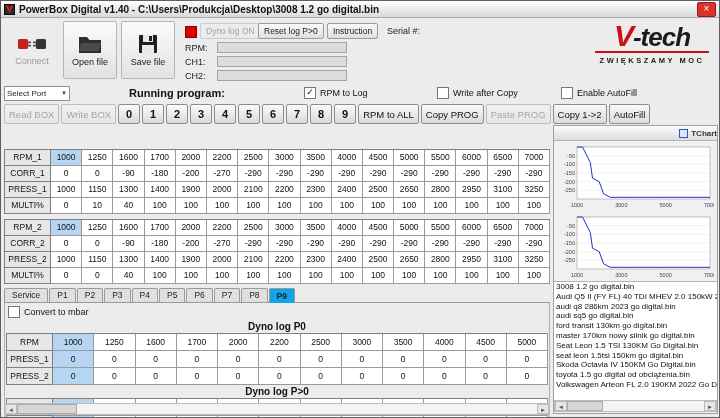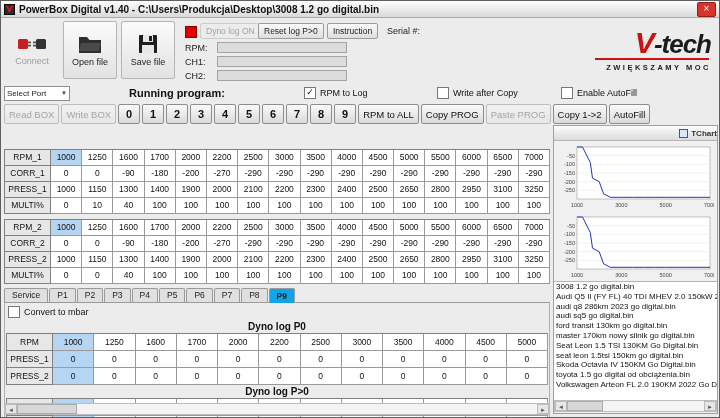--- a/index.html
+++ b/index.html
@@ -17,21 +17,21 @@
   .tool-btn.flat .lbl{color:#9b9b9b;}
   #connect-btn{left:4px;}  #open-btn{left:62px;}  #save-btn{left:120px;}
   .red-ind{position:absolute;left:184px;top:8px;width:10px;height:10px;background:#e00000;border:1px solid #8d0000;}
   .mini-btn{position:absolute;top:5px;height:16px;font-size:8.5px;background:linear-gradient(#fafafa,#dedede);border:1px solid #9b9b9b;border-radius:2px;padding:0 5px;line-height:14px;color:#222;box-sizing:border-box;}
   .mini-btn.off{background:transparent;border-color:#cccccc;color:#a2a2a2;}
   #dyno-on-btn{left:199px;}  #reset-log-btn{left:257px;}  #instruction-btn{left:326px;}
   .serial-lbl{position:absolute;left:386px;top:8px;font-size:9px;color:#222;}
   .meter-lbl{position:absolute;left:184px;font-size:9px;color:#222;}
   .pbar{position:absolute;left:216px;width:130px;height:11px;background:#dcdcdc;border:1px solid #a3a3a3;box-sizing:border-box;}
   
-  .logo{position:absolute;top:12px;right:8px;width:118px;text-align:right;}
+  .logo{position:absolute;top:5px;right:8px;width:118px;text-align:center;}
   .logo-brand{font-size:26px;line-height:26px;font-style:italic;font-weight:bold;color:#1b1b1b;letter-spacing:-1px;}
   .logo-brand::first-letter{color:#cc1111;font-size:30px;}
   .logo-line{height:2px;background:#cc1111;margin:1px 2px 3px 2px;}
   .logo-tag{font-size:7.5px;font-weight:bold;letter-spacing:2.5px;color:#222;white-space:nowrap;}
   
   .row2{position:absolute;top:83px;left:0;right:0;height:19px;}
   .combo{position:absolute;left:3px;top:2px;width:66px;height:15px;background:#fff;border:1px solid #8f8f8f;font-size:8px;line-height:13px;padding:0 2px;color:#222;box-sizing:border-box;display:flex;justify-content:space-between;align-items:center;}
   .combo .arr{font-size:6px;color:#444;}
   .running-lbl{position:absolute;left:128px;top:3px;font-size:11px;font-weight:bold;color:#111;}
   .cb{display:flex;align-items:center;gap:4px;font-size:9px;color:#111;position:absolute;top:3px;}

